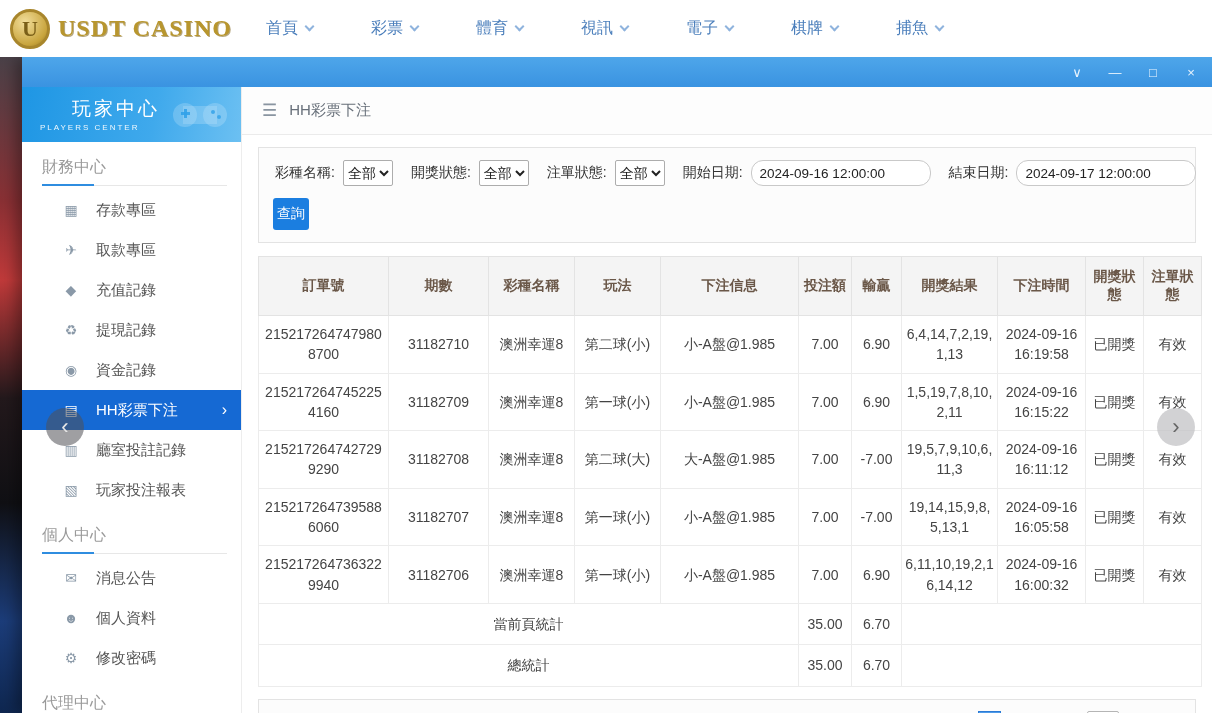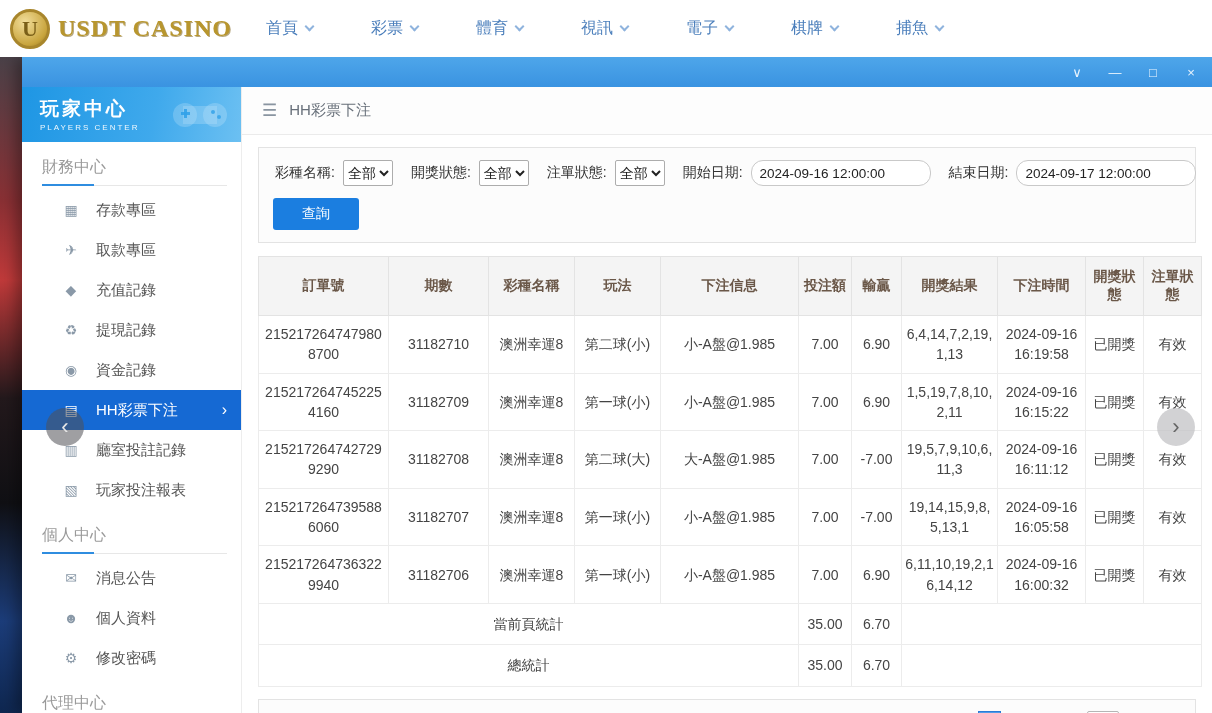--- a/index.html
+++ b/index.html
@@ -21,21 +21,21 @@
 
   
   .modal { position:absolute; top:57px; left:22px; right:0; bottom:0; background:#fff; box-shadow:-6px 0 14px rgba(0,0,0,.35); display:flex; flex-direction:column; }
   .titlebar { height:30px; flex:0 0 30px; background:linear-gradient(180deg,#4ea6ea,#3a93e1); display:flex; align-items:center; justify-content:flex-end; padding-right:14px; gap:24px; }
   .wbtn { color:#eaf4fd; font-size:13px; line-height:1; cursor:pointer; width:14px; text-align:center; }
   .modal-body { flex:1; display:flex; overflow:hidden; }
 
   
   .sidebar { width:220px; flex:0 0 220px; background:#fff; border-right:1px solid #ededed; overflow:hidden; }
   .sb-header { height:55px; background:linear-gradient(100deg,#1e96e4 0%,#3fa9ec 60%,#6cc0f2 100%); color:#fff; padding:9px 0 0 18px; position:relative; overflow:hidden; }
-  .sb-title { font-size:19px; font-weight:bold; letter-spacing:3px; }
+  .sb-title { font-size:19px; font-weight:normal; letter-spacing:3px;margin-left:32px; }
   .sb-sub { font-size:8px; letter-spacing:2px; opacity:.92; margin-top:1px; }
   .sb-gamepad { position:absolute; right:10px; top:8px; opacity:.55; }
   .sb-section { color:#9a9a9a; font-size:16px; padding:15px 20px 6px; }
   .sb-divider { margin:0 14px 4px 20px; border-bottom:1px solid #e7e7e7; position:relative; height:2px; }
   .sb-divider::before { content:""; position:absolute; left:0; bottom:-1px; width:52px; height:2px; background:#2f8de0; }
   .sb-item { height:40px; display:flex; align-items:center; color:#555; font-size:15px; cursor:pointer; padding-left:40px; position:relative; }
   .sb-item .icon { width:18px; color:#8a99a8; margin-right:16px; font-size:14px; text-align:center; flex:0 0 18px; }
   .sb-item.active { background:#1569d3; color:#fff; }
   .sb-item.active .icon { color:#fff; }
   .sb-item .arrow { position:absolute; right:14px; font-size:16px; color:#fff; }
@@ -46,21 +46,21 @@
   .hamburger { color:#8a95a1; font-size:17px; cursor:pointer; }
   .content { flex:1; padding:12px 16px 0; overflow:hidden; display:flex; flex-direction:column; }
 
   .filter-box { border:1px solid #e3e3e3; background:#fcfcfc; padding:12px 14px; }
   .filter-row { display:flex; align-items:center; gap:8px; font-size:14px; color:#333; white-space:nowrap; }
   .filter-label { margin-left:10px; }
   .filter-label:first-child { margin-left:2px; }
   select.f-select { height:26px; border:1px solid #adadad; background:#fff; font-size:14px; color:#222; border-radius:2px; }
   .w-lottery { width:120px; } .w-draw { width:66px; } .w-order { width:58px; }
   input.f-date { height:26px; border:1px solid #c9c9c9; width:180px; padding:0 8px; font-size:13.5px; color:#222; border-radius:12px; }
-  .search-btn { margin-top:12px; background:#1b7ee0; color:#fff; border:none; padding:7px 29px; font-size:14px; border-radius:3px; cursor:pointer; }
+  .search-btn { margin-top:12px; background:#1b7ee0; color:#fff; border:none; padding:7px 4px; font-size:14px; border-radius:3px; cursor:pointer; }
 
   table.data-table { width:100%; border-collapse:collapse; margin-top:13px; table-layout:fixed; }
   .data-table th { background:#f4f4f4; border:1px solid #e3e3e3; color:#6a5748; font-size:14px; font-weight:bold; padding:11px 2px; text-align:center; }
   .data-table td { border:1px solid #ececec; font-size:14px; color:#444; text-align:center; padding:8px 3px; word-break:break-all; line-height:1.45; background:#fff; }
   .data-table td.sum-label { padding:10px 19px; }
 
   .footer-bar { border:1px solid #e3e3e3; background:#fcfcfc; margin-top:12px; padding:11px 14px; display:flex; align-items:center; justify-content:space-between; font-size:14px; color:#555; }
   .pagination { display:flex; align-items:center; gap:10px; }
   .pg-link { color:#2b7bd6; cursor:pointer; }
   .pg-current { background:#4f9be8; color:#fff; padding:1px 7px; border:1px solid #2b7bd6; font-size:13px; cursor:default; }

